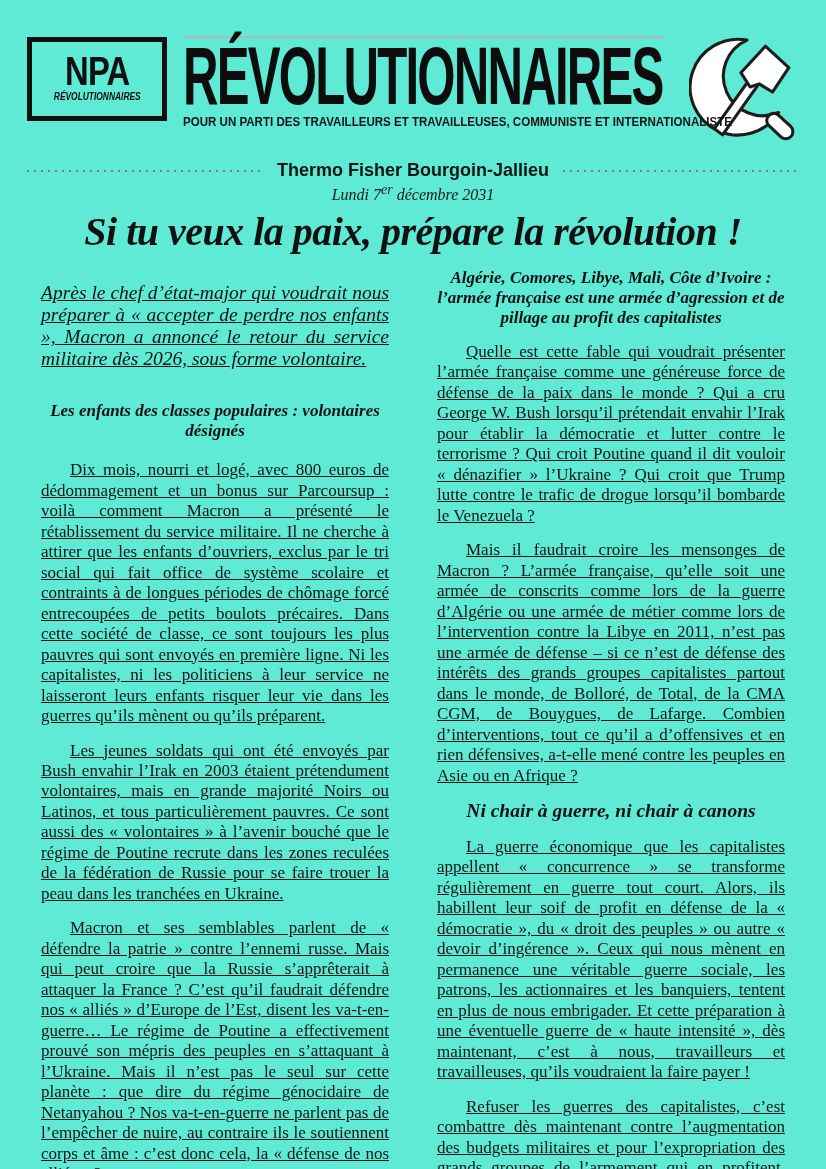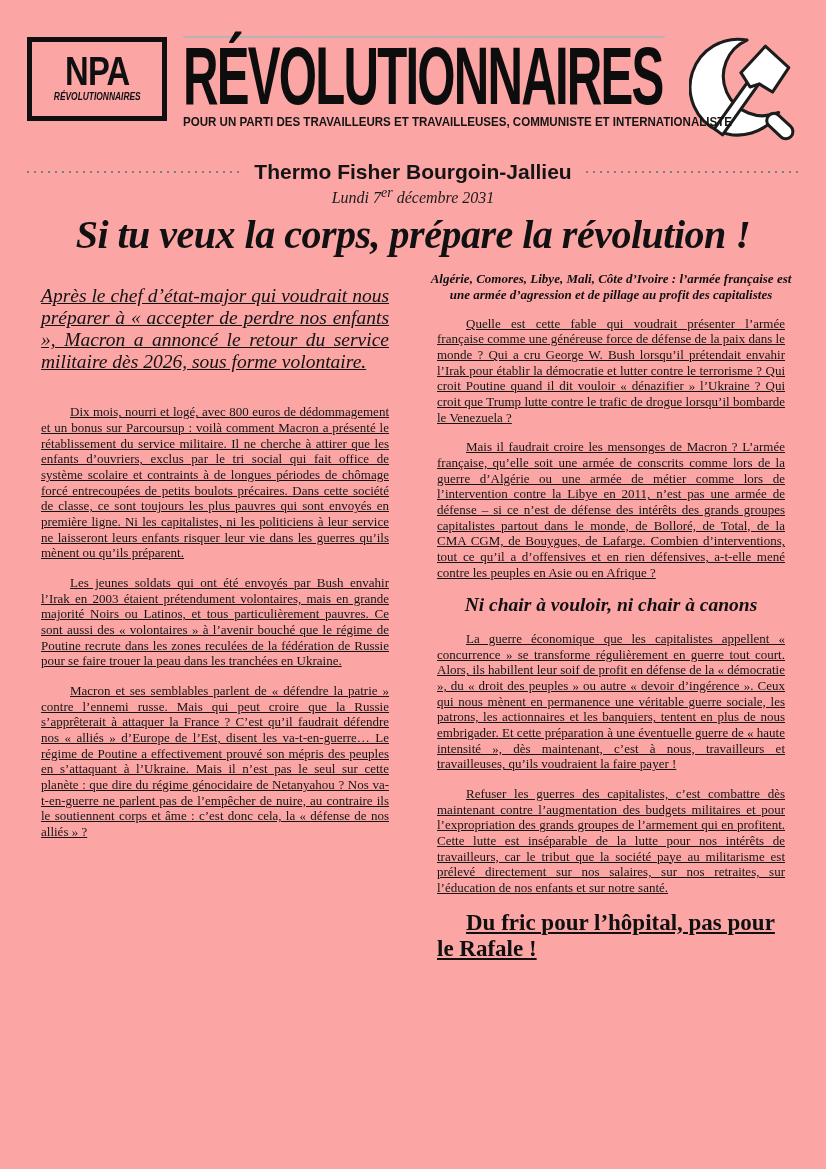--- a/index.html
+++ b/index.html
@@ -1,19 +1,19 @@
 <!DOCTYPE html>
 <html><head>
 <meta charset="utf-8">
 <style>
   html,body{margin:0;padding:0;background:#ffffff;}
   .page{
     position:relative;
     width:826px;height:1169px;
-    background:#fca5a5;
+    background:#5eead4;
     color:#161616;
     font-family:"Liberation Serif",serif;
     overflow:hidden;
     box-sizing:border-box;
     padding:30px 27px 0 27px;
   }
   
   .masthead{display:flex;align-items:flex-start;}
   .logo-box{
     box-sizing:border-box;
@@ -52,48 +52,48 @@
   .dateline{
     display:flex;align-items:center;
     margin-top:13px;
     font-family:"Liberation Sans",sans-serif;
   }
   .dots{
     flex:1;height:2px;
     background:repeating-linear-gradient(90deg,#7d7d7d 0 2px,transparent 2px 7px);
   }
   .dateline .loc{
-    padding:0 14px;font-weight:bold;font-size:21px;color:#141414;white-space:nowrap;
+    padding:0 14px;font-weight:bold;font-size:18px;color:#141414;white-space:nowrap;
   }
   .date-row{
     text-align:center;font-style:italic;font-size:16px;margin-top:1px;color:#1a1a1a;
   }
   .date-row sup{font-size:14px;}
   
   .headline{
     margin:6px 0 0 0;
     text-align:center;
     font-size:40px;font-weight:bold;font-style:italic;
     letter-spacing:-.5px;line-height:1.1;color:#111;
   }
   
   .columns{display:flex;gap:20px;margin-top:14px;}
   .col{flex:1;min-width:0;}
   p{margin:14px;text-decoration:underline;}
   .body{
-    font-size:13px;line-height:1.205;text-align:justify;color:#151515;
+    font-size:17px;line-height:1.205;text-align:justify;color:#151515;
   }
   .indent{text-indent:29px;}
   .col-left .body{margin-bottom:14px;}
   .intro{
     font-style:italic;font-size:19.5px;line-height:1.13;text-align:justify;
     margin-bottom:31px;color:#131313;
   }
   .subhead{
-    font-size:13px;font-weight:bold;font-style:italic;line-height:1.17;
+    font-size:17px;font-weight:bold;font-style:italic;line-height:1.17;
     text-align:center;margin:0 0 19px 0;color:#111;
   }
   .col-right .subhead{margin:0 0 3px 0;}
   .col-right .subhead.mid{margin:6px 0 3px 0;font-size:19.5px;}
   .closing{
     font-weight:bold;font-size:23px;text-indent:29px;margin-top:3px;color:#101010;
   }
 </style>
 </head>
 <body>
@@ -123,36 +123,37 @@
   </header>
 
   <div class="dateline">
     <span class="dots"></span>
     <span class="loc">Thermo Fisher Bourgoin-Jallieu</span>
     <span class="dots"></span>
   </div>
 
   <div class="date-row"><span>Lundi 7</span><sup>er</sup><span> décembre 2031</span></div>
 
-  <h1 class="headline">Si tu veux la corps, prépare la révolution !</h1>
+  <h1 class="headline">Si tu veux la paix, prépare la révolution !</h1>
 
   <main class="columns">
 
     <section class="col col-left">
       <p class="intro">Après le chef d’état-major qui voudrait nous préparer à « accepter de perdre nos enfants », Macron a annoncé le retour du service militaire dès 2026, sous forme volontaire.</p>
+      <h2 class="subhead">Les enfants des classes populaires : volontaires désignés</h2>
       <p class="body indent">Dix mois, nourri et logé, avec 800 euros de dédommagement et un bonus sur Parcoursup : voilà comment Macron a présenté le rétablissement du service militaire. Il ne cherche à attirer que les enfants d’ouvriers, exclus par le tri social qui fait office de système scolaire et contraints à de longues périodes de chômage forcé entrecoupées de petits boulots précaires. Dans cette société de classe, ce sont toujours les plus pauvres qui sont envoyés en première ligne. Ni les capitalistes, ni les politiciens à leur service ne laisseront leurs enfants risquer leur vie dans les guerres qu’ils mènent ou qu’ils préparent.</p>
       <p class="body indent">Les jeunes soldats qui ont été envoyés par Bush envahir l’Irak en 2003 étaient prétendument volontaires, mais en grande majorité Noirs ou Latinos, et tous particulièrement pauvres. Ce sont aussi des « volontaires » à l’avenir bouché que le régime de Poutine recrute dans les zones reculées de la fédération de Russie pour se faire trouer la peau dans les tranchées en Ukraine.</p>
       <p class="body indent">Macron et ses semblables parlent de « défendre la patrie » contre l’ennemi russe. Mais qui peut croire que la Russie s’apprêterait à attaquer la France ? C’est qu’il faudrait défendre nos « alliés » d’Europe de l’Est, disent les va-t-en-guerre… Le régime de Poutine a effectivement prouvé son mépris des peuples en s’attaquant à l’Ukraine. Mais il n’est pas le seul sur cette planète : que dire du régime génocidaire de Netanyahou ? Nos va-t-en-guerre ne parlent pas de l’empêcher de nuire, au contraire ils le soutiennent corps et âme : c’est donc cela, la « défense de nos alliés » ?</p>
     </section>
 
     <section class="col col-right">
       <h2 class="subhead">Algérie, Comores, Libye, Mali, Côte d’Ivoire : l’armée française est une armée d’agression et de pillage au profit des capitalistes</h2>
       <p class="body indent">Quelle est cette fable qui voudrait présenter l’armée française comme une généreuse force de défense de la paix dans le monde ? Qui a cru George W. Bush lorsqu’il prétendait envahir l’Irak pour établir la démocratie et lutter contre le terrorisme ? Qui croit Poutine quand il dit vouloir « dénazifier » l’Ukraine ? Qui croit que Trump lutte contre le trafic de drogue lorsqu’il bombarde le Venezuela ?</p>
       <p class="body indent">Mais il faudrait croire les mensonges de Macron ? L’armée française, qu’elle soit une armée de conscrits comme lors de la guerre d’Algérie ou une armée de métier comme lors de l’intervention contre la Libye en 2011, n’est pas une armée de défense – si ce n’est de défense des intérêts des grands groupes capitalistes partout dans le monde, de Bolloré, de Total, de la CMA CGM, de Bouygues, de Lafarge. Combien d’interventions, tout ce qu’il a d’offensives et en rien défensives, a-t-elle mené contre les peuples en Asie ou en Afrique ?</p>
-      <h2 class="subhead mid">Ni chair à vouloir, ni chair à canons</h2>
+      <h2 class="subhead mid">Ni chair à guerre, ni chair à canons</h2>
       <p class="body indent">La guerre économique que les capitalistes appellent « concurrence » se transforme régulièrement en guerre tout court. Alors, ils habillent leur soif de profit en défense de la « démocratie », du « droit des peuples » ou autre « devoir d’ingérence ». Ceux qui nous mènent en permanence une véritable guerre sociale, les patrons, les actionnaires et les banquiers, tentent en plus de nous embrigader. Et cette préparation à une éventuelle guerre de « haute intensité », dès maintenant, c’est à nous, travailleurs et travailleuses, qu’ils voudraient la faire payer !</p>
       <p class="body indent">Refuser les guerres des capitalistes, c’est combattre dès maintenant contre l’augmentation des budgets militaires et pour l’expropriation des grands groupes de l’armement qui en profitent. Cette lutte est inséparable de la lutte pour nos intérêts de travailleurs, car le tribut que la société paye au militarisme est prélevé directement sur nos salaires, sur nos retraites, sur l’éducation de nos enfants et sur notre santé.</p>
       <p class="closing">Du fric pour l’hôpital, pas pour le Rafale !</p>
     </section>
 
   </main>
 
 </div>
 
 </body></html>

